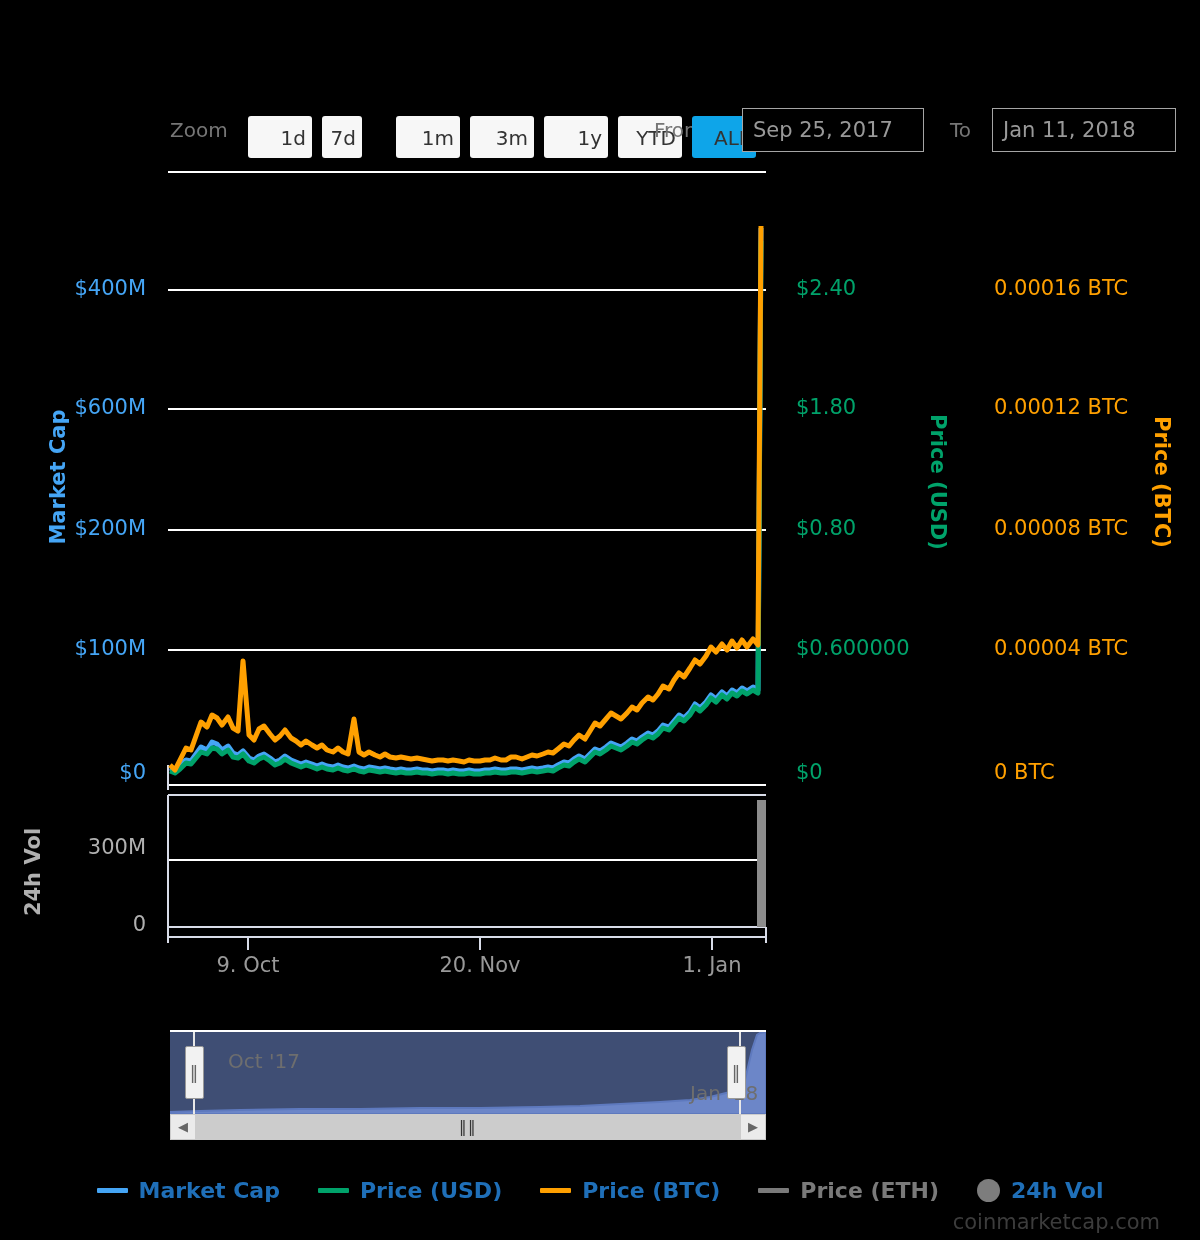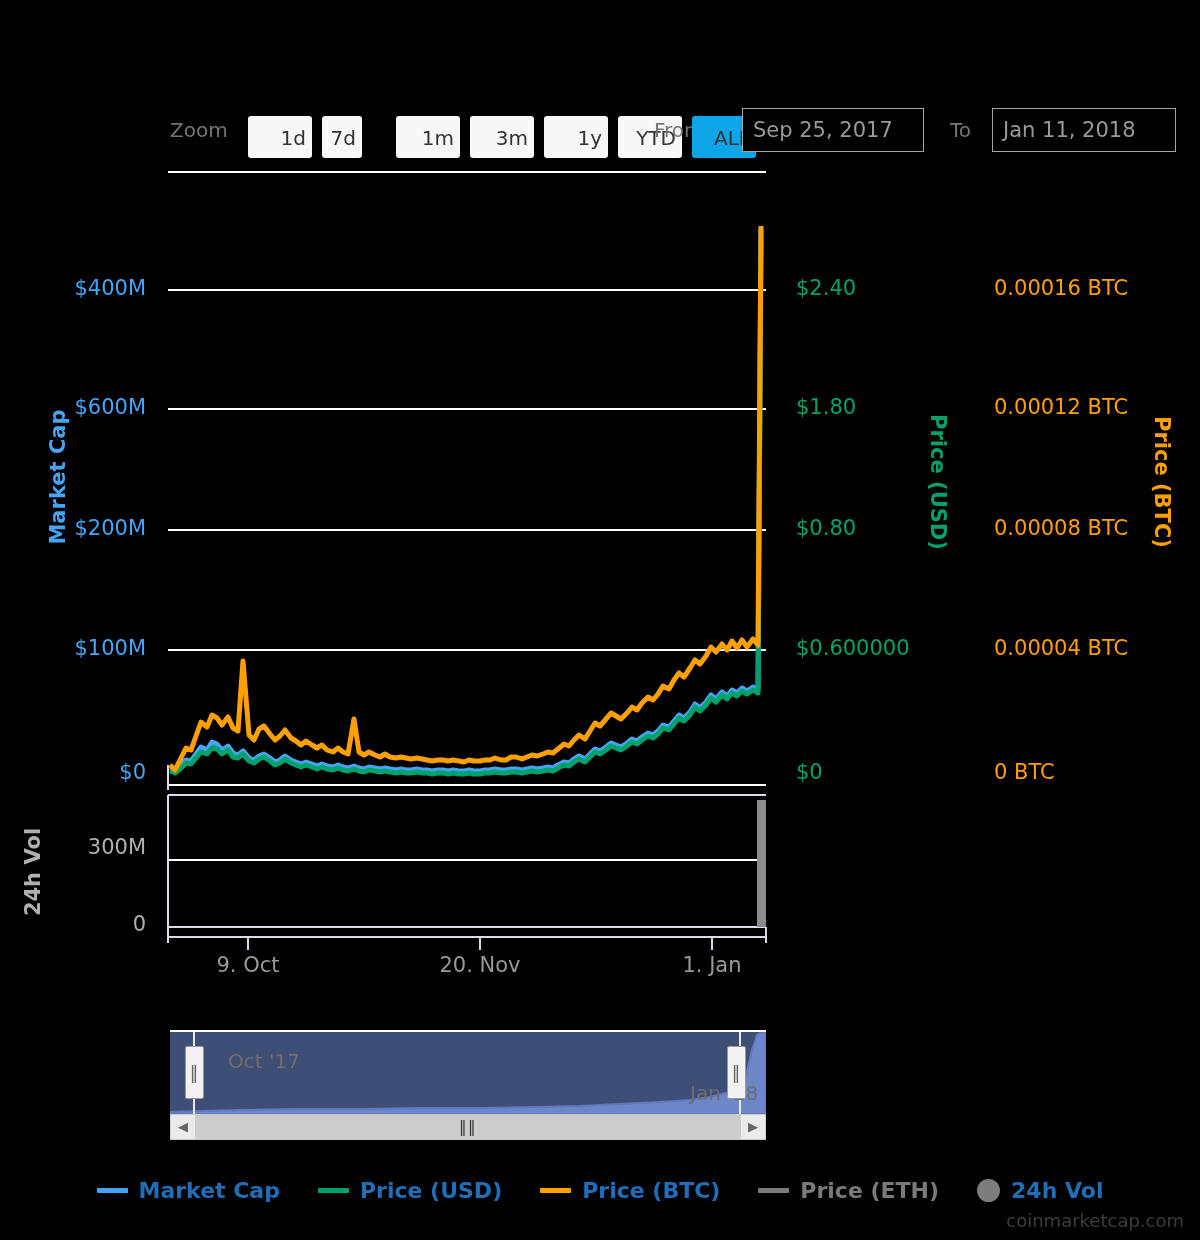--- a/index.html
+++ b/index.html
@@ -222,22 +222,22 @@
   }
   .legend-dot {
     display: inline-block;
     width: 23px; height: 23px;
     border-radius: 50%;
     background: #7d7d7d;
   }
 
   #footer-credit {
     position: absolute;
-    right: 16px; top: 1210px;
-    font-size: 18px;
+    right: 40px; top: 1210px;
+    font-size: 21px;
     color: #3c3c3c;
     white-space: nowrap;
   }
 </style>
 </head>
 <body>
 
 <div id="page">
 
 

